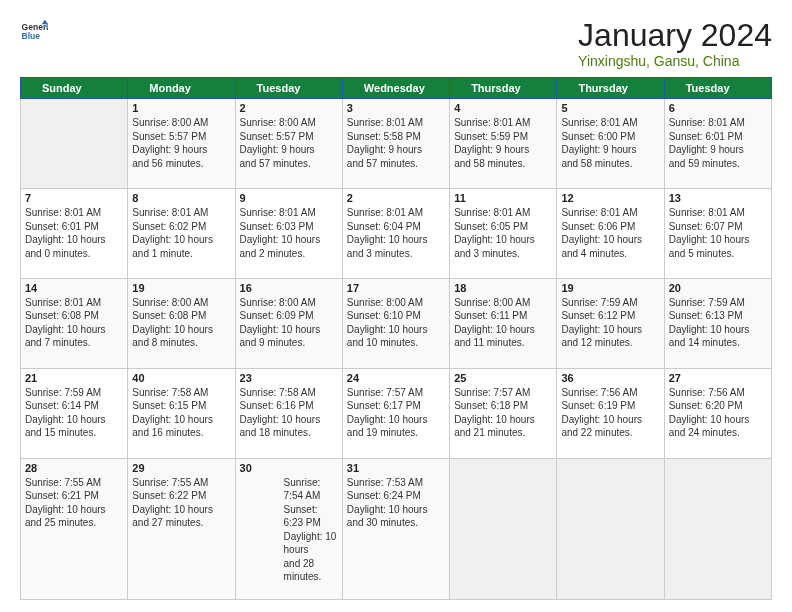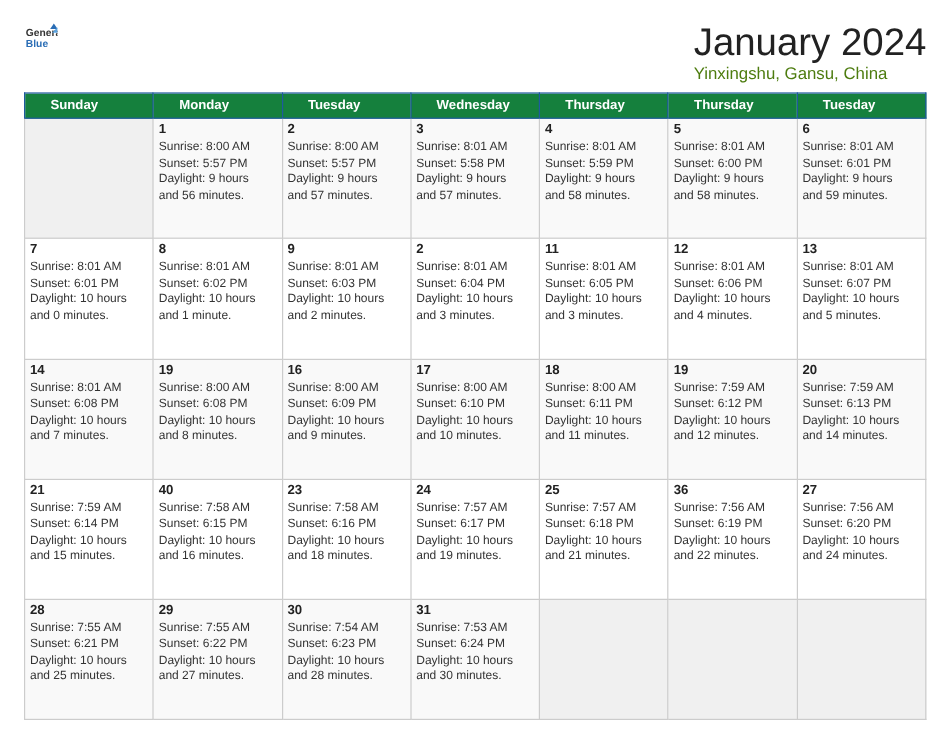--- a/index.html
+++ b/index.html
@@ -329,21 +329,21 @@
           </td>
           <td>
             <span class="day-num">29</span>
             <div class="day-info" style="white-space: pre-line;">Sunrise: 7:55 AM
 Sunset: 6:22 PM
 Daylight: 10 hours
 and 27 minutes.</div>
           </td>
           <td>
             <span class="day-num">30</span>
-            <div class="day-info" style="white-space: pre-line;">Sunrise: 7:54 AM
+            <div class="day-info" style="white-space: pre-line; margin-left: 44px;">Sunrise: 7:54 AM
 Sunset: 6:23 PM
 Daylight: 10 hours
 and 28 minutes.</div>
           </td>
           <td>
             <span class="day-num">31</span>
             <div class="day-info" style="white-space: pre-line;">Sunrise: 7:53 AM
 Sunset: 6:24 PM
 Daylight: 10 hours
 and 30 minutes.</div>

